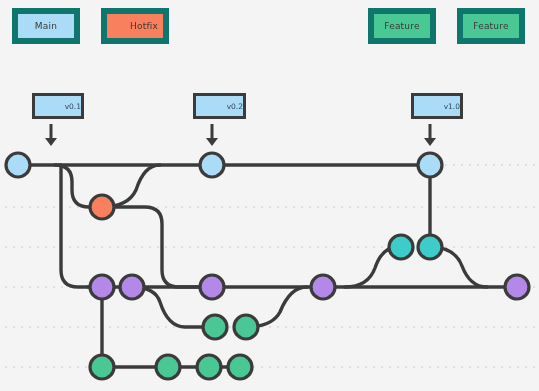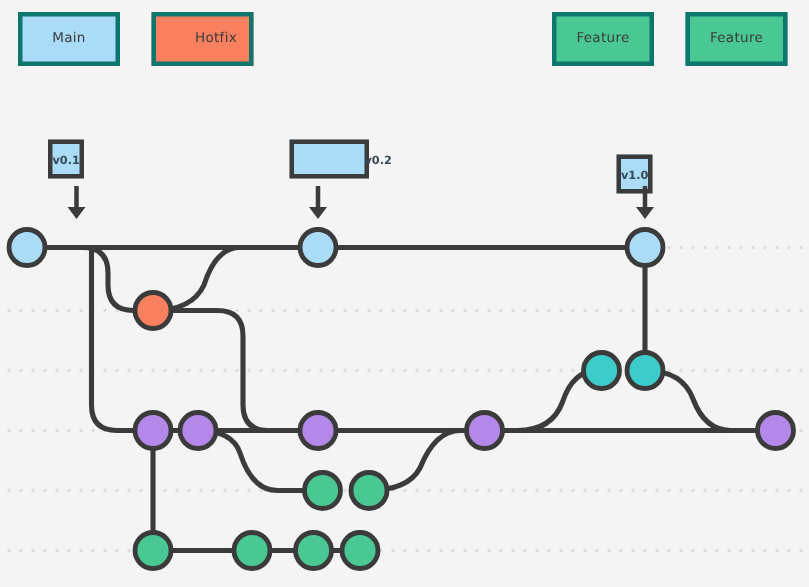--- a/index.html
+++ b/index.html
@@ -7,34 +7,34 @@
     width:539px;height:391px;
     background:#f4f4f4;
     font-family:"DejaVu Sans", sans-serif;
     overflow:hidden;
   }
   #root{position:relative;width:539px;height:391px;}
   .legend{position:absolute;top:8px;left:0;width:539px;height:44px;}
   .legend-item{
     position:absolute;top:0;
     width:68px;height:36px;
-    border:3px solid #0f766e;
+    border:6px solid #0f766e;
     box-sizing:border-box;
     display:flex;align-items:center;justify-content:center;
     font-size:9px;color:#3a3a3a;
     letter-spacing:.2px;
   }
   .tag{
     position:absolute;
-    width:24px;height:26px;
+    width:52px;height:26px;
     border:3px solid #3b3b3b;
     background:#aadcf8;
     box-sizing:border-box;
-    display:flex;align-items:center;justify-content:flex-start;
-    font-size:7.5px;color:#35485a;font-weight:bold;
+    display:flex;align-items:center;justify-content:flex-end;
+    font-size:7.5px;color:#35485a;
   }
   svg{position:absolute;top:0;left:0;}
 </style>
 </head>
 <body>
 
 <div id="root">
 
   <div class="legend" id="legend">
       <div class="legend-item" style="left: 12px; background: rgb(170, 220, 248);">
@@ -501,21 +501,21 @@
       <circle cx="240" cy="367" r="12" fill="#4ac894" stroke="#3b3b3b" stroke-width="3.2"></circle>
     </svg>
 
   <div id="tags-layer">
       <div class="tag" style="left: 32px; top: 93px;">
         <span>v0.1</span>
       </div>
       <div class="tag" style="left: 193px; top: 93px; padding-left: 47px;">
         <span>v0.2</span>
       </div>
-      <div class="tag" style="left: 411px; top: 103px;">
+      <div class="tag" style="left: 411px; top: 93px;">
         <span>v1.0</span>
       </div>
     </div>
   <svg id="tag-arrows" width="539" height="391">
       <path d="M 51 124 L 51 143" stroke="#3b3b3b" stroke-width="3" fill="none"></path>
       <path d="M 45 138 L 51 146 L 57 138 Z" fill="#3b3b3b"></path>
       <path d="M 212 124 L 212 143" stroke="#3b3b3b" stroke-width="3" fill="none"></path>
       <path d="M 206 138 L 212 146 L 218 138 Z" fill="#3b3b3b"></path>
       <path d="M 430 124 L 430 143" stroke="#3b3b3b" stroke-width="3" fill="none"></path>
       <path d="M 424 138 L 430 146 L 436 138 Z" fill="#3b3b3b"></path>

